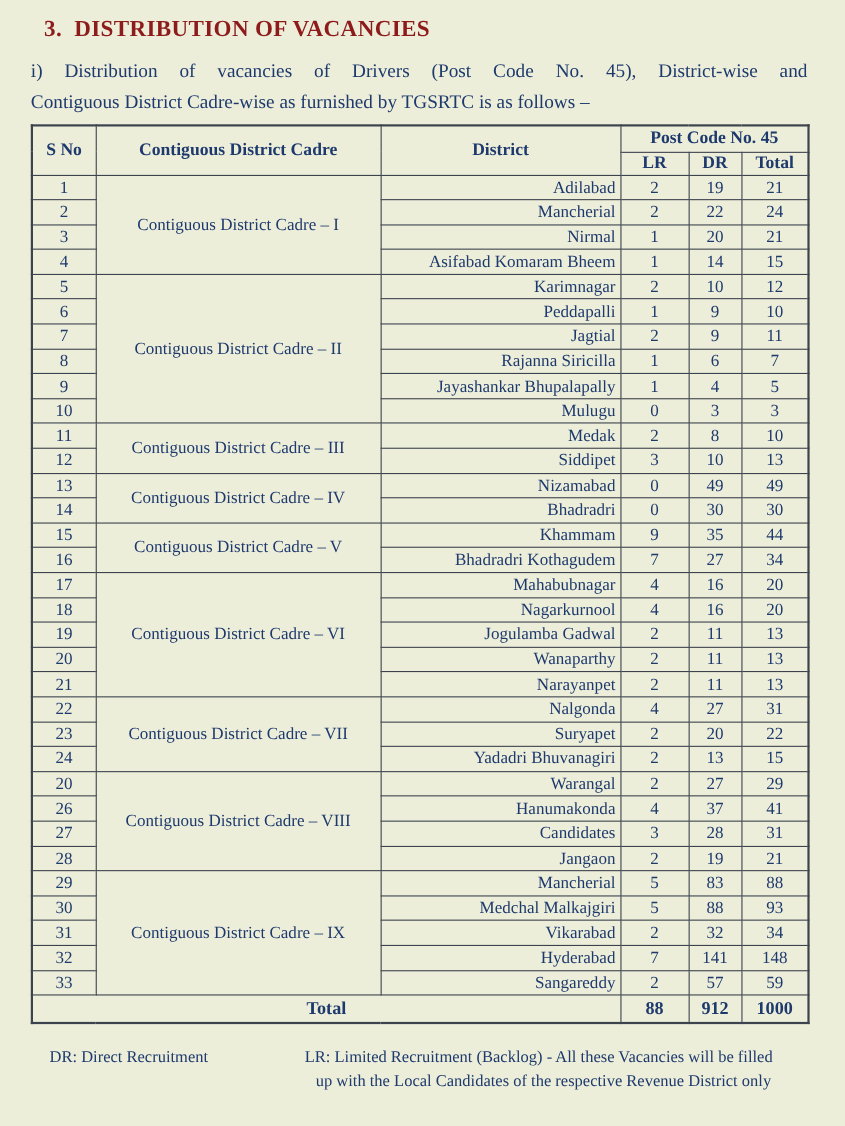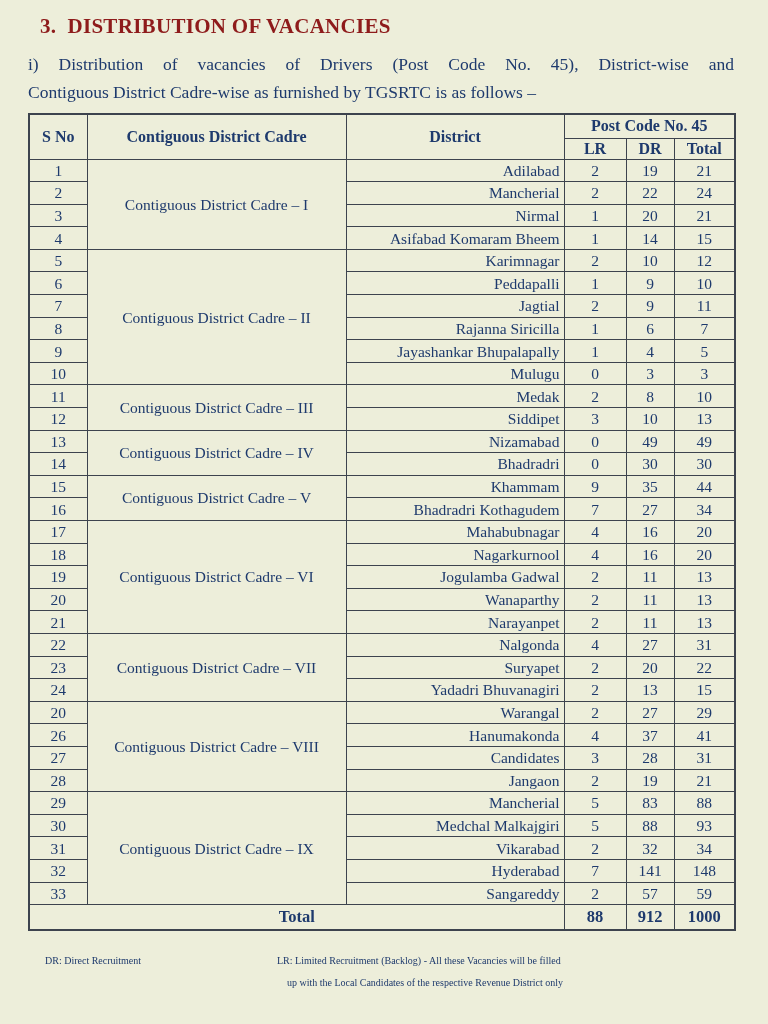--- a/index.html
+++ b/index.html
@@ -63,21 +63,21 @@
   .vt thead tr.h1 th { height: 24px; }
   .vt thead tr.h2 th { height: 21px; margin-top: 27px; }
   .vt thead th { font-weight: bold; font-size: 16px; }
   .vt tbody td { height: 22.6px; font-weight: normal; }
   .vt td.c-district { text-align: right; padding-left: 8px; }
   .vt tfoot td { height: 25px; font-weight: bold; font-size: 16.5px; }
   .footnotes {
     margin-top: 19px;
     display: flex;
     width: 706px;
-    font-size: 10px;
+    font-size: 15px;
     line-height: 22px;
   }
   .fn-dr { margin-left: 17px; white-space: nowrap; }
   .fn-lr { margin-left: auto; width: 457px; }
   .fn-lr .l2 { padding-left: 10px; }
 </style>
 </head>
 <body>
 
 <div class="page">

